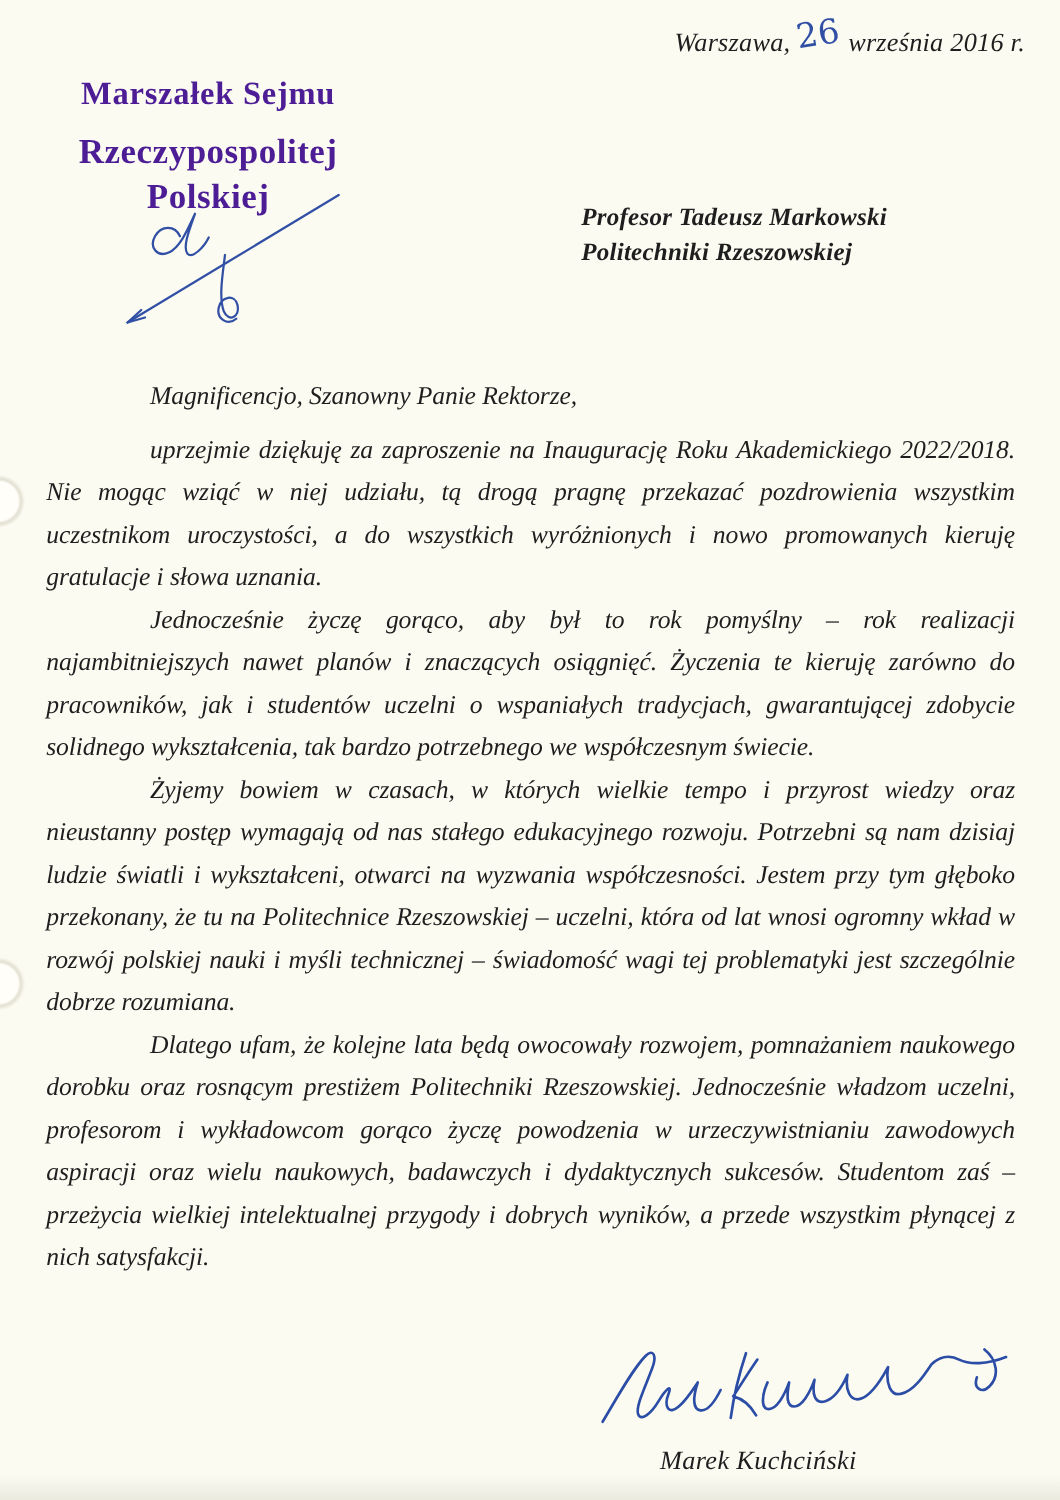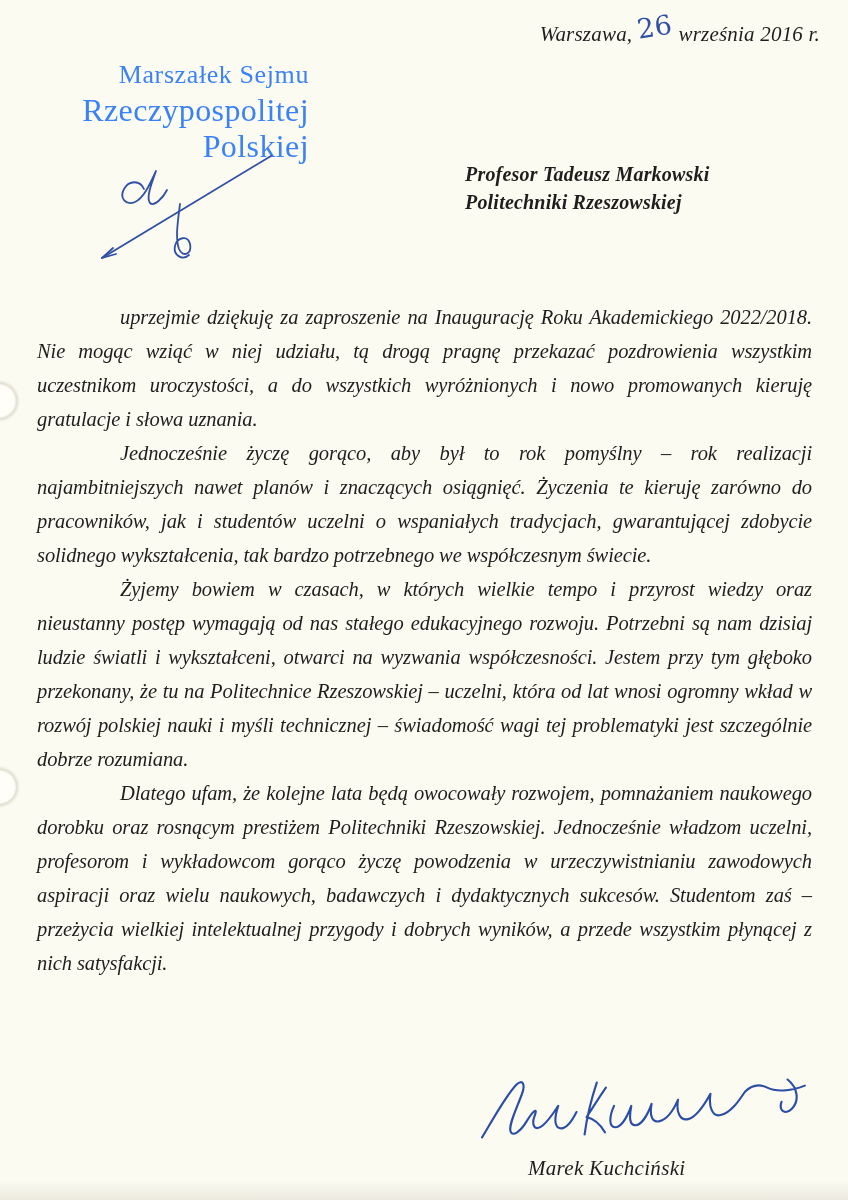--- a/index.html
+++ b/index.html
@@ -36,26 +36,27 @@
     font-family:"DejaVu Serif", serif;
     font-style:normal;
     color:var(--ink);
     font-size:27px;line-height:20px;
     transform:rotate(-9deg) translateY(-5px);
     margin:0 0 0 6px;
   }
   
   .letterhead{
     position:absolute;top:58px;left:24px;width:285px;
-    text-align:right;
+    text-align:center;
     font-family:"Liberation Serif", serif;
-    color:#3b82f6;
+    color:#4c1d95;
+    font-weight:bold;
   }
   .letterhead .lh1{font-size:26px;letter-spacing:0.6px;line-height:34px;}
-  .letterhead .lh2{font-size:32px;letter-spacing:0.4px;line-height:36px;}
+  .letterhead .lh2{font-size:28px;letter-spacing:0.4px;line-height:36px;margin-top:12px;}
   
   .paraph{position:absolute;left:88px;top:146px;width:190px;height:122px;}
   .paraph path{stroke:var(--ink);fill:none;stroke-width:1.8;stroke-linecap:round;stroke-linejoin:round;}
   
   .addressee{
     position:absolute;left:465px;top:160px;
     font-style:italic;font-weight:bold;
     font-size:20px;line-height:28px;letter-spacing:0.2px;
   }
   .addressee div{white-space:nowrap;}
@@ -110,20 +111,21 @@
     <path d="M56,43 C52,34 41,34 36,43 C31,52 38,60 47,56 C56,52 62,38 68,25 C63,39 58,52 62,57 C66,61 75,52 79,44"></path>
     <path d="M92,58 C90,74 87,92 91,103 C95,112 104,108 102,98 C100,89 89,91 87,100 C85,109 94,115 101,109"></path>
   </svg>
 
   <div class="addressee">
     <div>Profesor Tadeusz Markowski</div>
     <div>Politechniki Rzeszowskiej</div>
   </div>
 
   <div class="body-text">
+    <p class="salutation">Magnificencjo, Szanowny Panie Rektorze,</p>
     <p class="para">uprzejmie dziękuję za zaproszenie na Inaugurację Roku Akademickiego 2022/2018. Nie mogąc wziąć w niej udziału, tą drogą pragnę przekazać pozdrowienia wszystkim uczestnikom uroczystości, a do wszystkich wyróżnionych i nowo promowanych kieruję gratulacje i słowa uznania.</p>
     <p class="para">Jednocześnie życzę gorąco, aby był to rok pomyślny – rok realizacji najambitniejszych nawet planów i znaczących osiągnięć. Życzenia te kieruję zarówno do pracowników, jak i studentów uczelni o wspaniałych tradycjach, gwarantującej zdobycie solidnego wykształcenia, tak bardzo potrzebnego we współczesnym świecie.</p>
     <p class="para">Żyjemy bowiem w czasach, w których wielkie tempo i przyrost wiedzy oraz nieustanny postęp wymagają od nas stałego edukacyjnego rozwoju. Potrzebni są nam dzisiaj ludzie światli i wykształceni, otwarci na wyzwania współczesności. Jestem przy tym głęboko przekonany, że tu na Politechnice Rzeszowskiej – uczelni, która od lat wnosi ogromny wkład w rozwój polskiej nauki i myśli technicznej – świadomość wagi tej problematyki jest szczególnie dobrze rozumiana.</p>
     <p class="para">Dlatego ufam, że kolejne lata będą owocowały rozwojem, pomnażaniem naukowego dorobku oraz rosnącym prestiżem Politechniki Rzeszowskiej. Jednocześnie władzom uczelni, profesorom i wykładowcom gorąco życzę powodzenia w urzeczywistnianiu zawodowych aspiracji oraz wielu naukowych, badawczych i dydaktycznych sukcesów. Studentom zaś – przeżycia wielkiej intelektualnej przygody i dobrych wyników, a przede wszystkim płynącej z nich satysfakcji.</p>
   </div>
 
 
   <svg class="signature-svg" viewBox="0 0 335 76" aria-hidden="true">
     <path d="M6,64 C18,44 30,22 40,12 C46,6 49,12 45,22 C39,38 32,52 34,58 C36,64 44,58 50,48 C56,38 61,34 58,42 C54,52 58,59 66,52 C72,47 77,39 81,33 C77,45 77,54 83,55 C89,56 95,47 99,39"></path>
     <path d="M119,10 C113,28 109,46 107,61 M128,15 C119,28 113,38 109,44 C117,46 123,52 127,59 M136,33 C131,44 131,54 137,54 C143,54 149,44 153,33 C151,44 151,52 157,52 C163,52 169,42 173,31 C171,42 173,50 181,48 C189,46 195,36 199,27 C197,39 201,48 209,46 C217,44 225,32 231,21 C229,34 233,44 241,42 C251,40 259,28 265,19 C271,13 279,11 287,15 C295,19 309,19 324,13 M307,7 C317,15 319,28 311,36 C305,42 298,38 301,29"></path>

